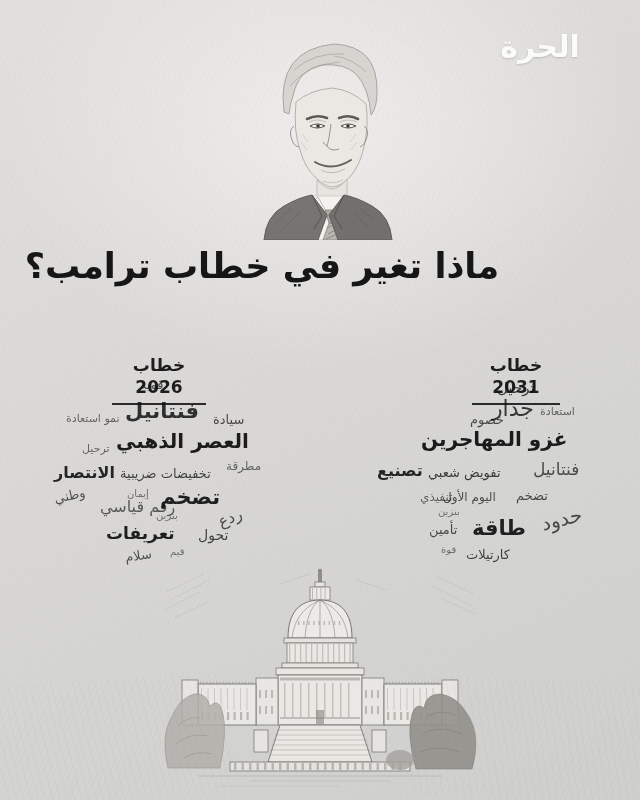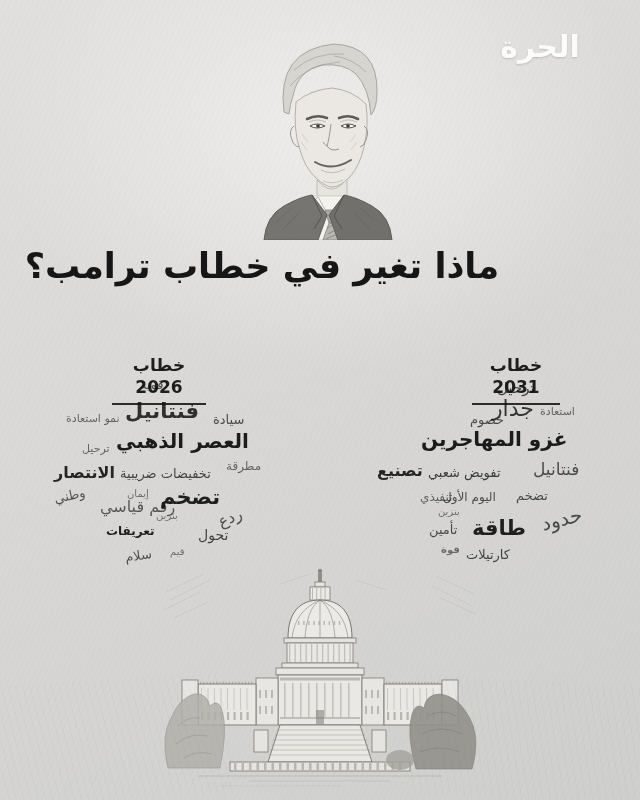--- a/index.html
+++ b/index.html
@@ -113,40 +113,40 @@
       <span dir="rtl" style="left: 377px; top: 463px; font-size: 16px; font-weight: 700; opacity: 0.9;">تصنيع</span>
       <span dir="rtl" style="left: 428px; top: 466px; font-size: 13px; font-weight: 400; opacity: 0.8;">تفويض شعبي</span>
       <span dir="rtl" style="left: 533px; top: 461px; font-size: 17px; font-weight: 400; opacity: 0.72;">فنتانيل</span>
       <span dir="rtl" style="left: 392px; top: 491px; font-size: 12px; font-weight: 400; opacity: 0.62; margin-left: 28px;">تنفيذي</span>
       <span dir="rtl" style="left: 443px; top: 491px; font-size: 12px; font-weight: 400; opacity: 0.72;">اليوم الأول</span>
       <span dir="rtl" style="left: 516px; top: 489px; font-size: 13px; font-weight: 400; opacity: 0.72;">تضخم</span>
       <span dir="rtl" style="left: 438px; top: 507px; font-size: 10px; font-weight: 400; opacity: 0.55;">بنزين</span>
       <span dir="rtl" style="left: 541px; top: 509px; font-size: 20px; font-weight: 400; opacity: 0.72; transform: rotate(-14deg);">حدود</span>
       <span dir="rtl" style="left: 472px; top: 518px; font-size: 21px; font-weight: 700; opacity: 0.93;">طاقة</span>
       <span dir="rtl" style="left: 429px; top: 523px; font-size: 13px; font-weight: 400; opacity: 0.72;">تأمين</span>
-      <span dir="rtl" style="left: 441px; top: 545px; font-size: 10px; font-weight: 700; opacity: 0.55;">قوة</span>
+      <span dir="rtl" style="left: 441px; top: 545px; font-size: 10px; font-weight: 400; opacity: 0.55;">قوة</span>
       <span dir="rtl" style="left: 466px; top: 548px; font-size: 13px; font-weight: 400; opacity: 0.76;">كارتيلات</span>
     </div>
   <div class="cloud">
       <span dir="rtl" style="left: 140px; top: 378px; font-size: 13px; font-weight: 400; opacity: 0.72;">قوية</span>
       <span dir="rtl" style="left: 66px; top: 413px; font-size: 11px; font-weight: 400; opacity: 0.6;">نمو استعادة</span>
       <span dir="rtl" style="left: 125px; top: 401px; font-size: 21px; font-weight: 700; opacity: 0.85;">فنتانيل</span>
       <span dir="rtl" style="left: 213px; top: 413px; font-size: 13px; font-weight: 400; opacity: 0.72;">سيادة</span>
       <span dir="rtl" style="left: 82px; top: 443px; font-size: 11px; font-weight: 400; opacity: 0.6;">ترحيل</span>
       <span dir="rtl" style="left: 116px; top: 431px; font-size: 20px; font-weight: 700; opacity: 0.95;">العصر الذهبي</span>
       <span dir="rtl" style="left: 54px; top: 465px; font-size: 16px; font-weight: 700; opacity: 0.9;">الانتصار</span>
       <span dir="rtl" style="left: 120px; top: 467px; font-size: 13px; font-weight: 400; opacity: 0.76;">تخفيضات ضريبية</span>
       <span dir="rtl" style="left: 226px; top: 460px; font-size: 12px; font-weight: 400; opacity: 0.6;">مطرقة</span>
       <span dir="rtl" style="left: 54px; top: 489px; font-size: 13px; font-weight: 400; opacity: 0.7; transform: rotate(-12deg);">وطني</span>
       <span dir="rtl" style="left: 100px; top: 499px; font-size: 16px; font-weight: 400; opacity: 0.66;">رقم قياسي</span>
       <span dir="rtl" style="left: 127px; top: 489px; font-size: 10px; font-weight: 400; opacity: 0.55;">إيمان</span>
       <span dir="rtl" style="left: 160px; top: 487px; font-size: 21px; font-weight: 700; opacity: 0.93;">تضخم</span>
       <span dir="rtl" style="left: 156px; top: 511px; font-size: 10px; font-weight: 400; opacity: 0.55;">بنزين</span>
       <span dir="rtl" style="left: 218px; top: 510px; font-size: 16px; font-weight: 400; opacity: 0.7; transform: rotate(-22deg);">ردع</span>
-      <span dir="rtl" style="left: 106px; top: 525px; font-size: 12px; font-weight: 700; opacity: 0.93;">تعريفات</span>
+      <span dir="rtl" style="left: 106px; top: 525px; font-size: 17px; font-weight: 700; opacity: 0.93;">تعريفات</span>
       <span dir="rtl" style="left: 198px; top: 528px; font-size: 14px; font-weight: 400; opacity: 0.76;">تحول</span>
       <span dir="rtl" style="left: 125px; top: 549px; font-size: 13px; font-weight: 400; opacity: 0.7; transform: rotate(-8deg);">سلام</span>
       <span dir="rtl" style="left: 170px; top: 547px; font-size: 10px; font-weight: 400; opacity: 0.55;">قيم</span>
     </div>
 
   <svg class="capitol" width="320" height="226" viewBox="0 0 320 226">
 
     <g stroke="#9b9a95" stroke-width=".7" opacity=".28">
       <path d="M6,26 L44,8 M10,34 L50,14 M4,44 L40,26 M14,52 L48,36"></path>
       <path d="M276,10 L314,28 M272,20 L312,40 M280,32 L316,48 M120,18 L150,8 M196,14 L226,24"></path>

